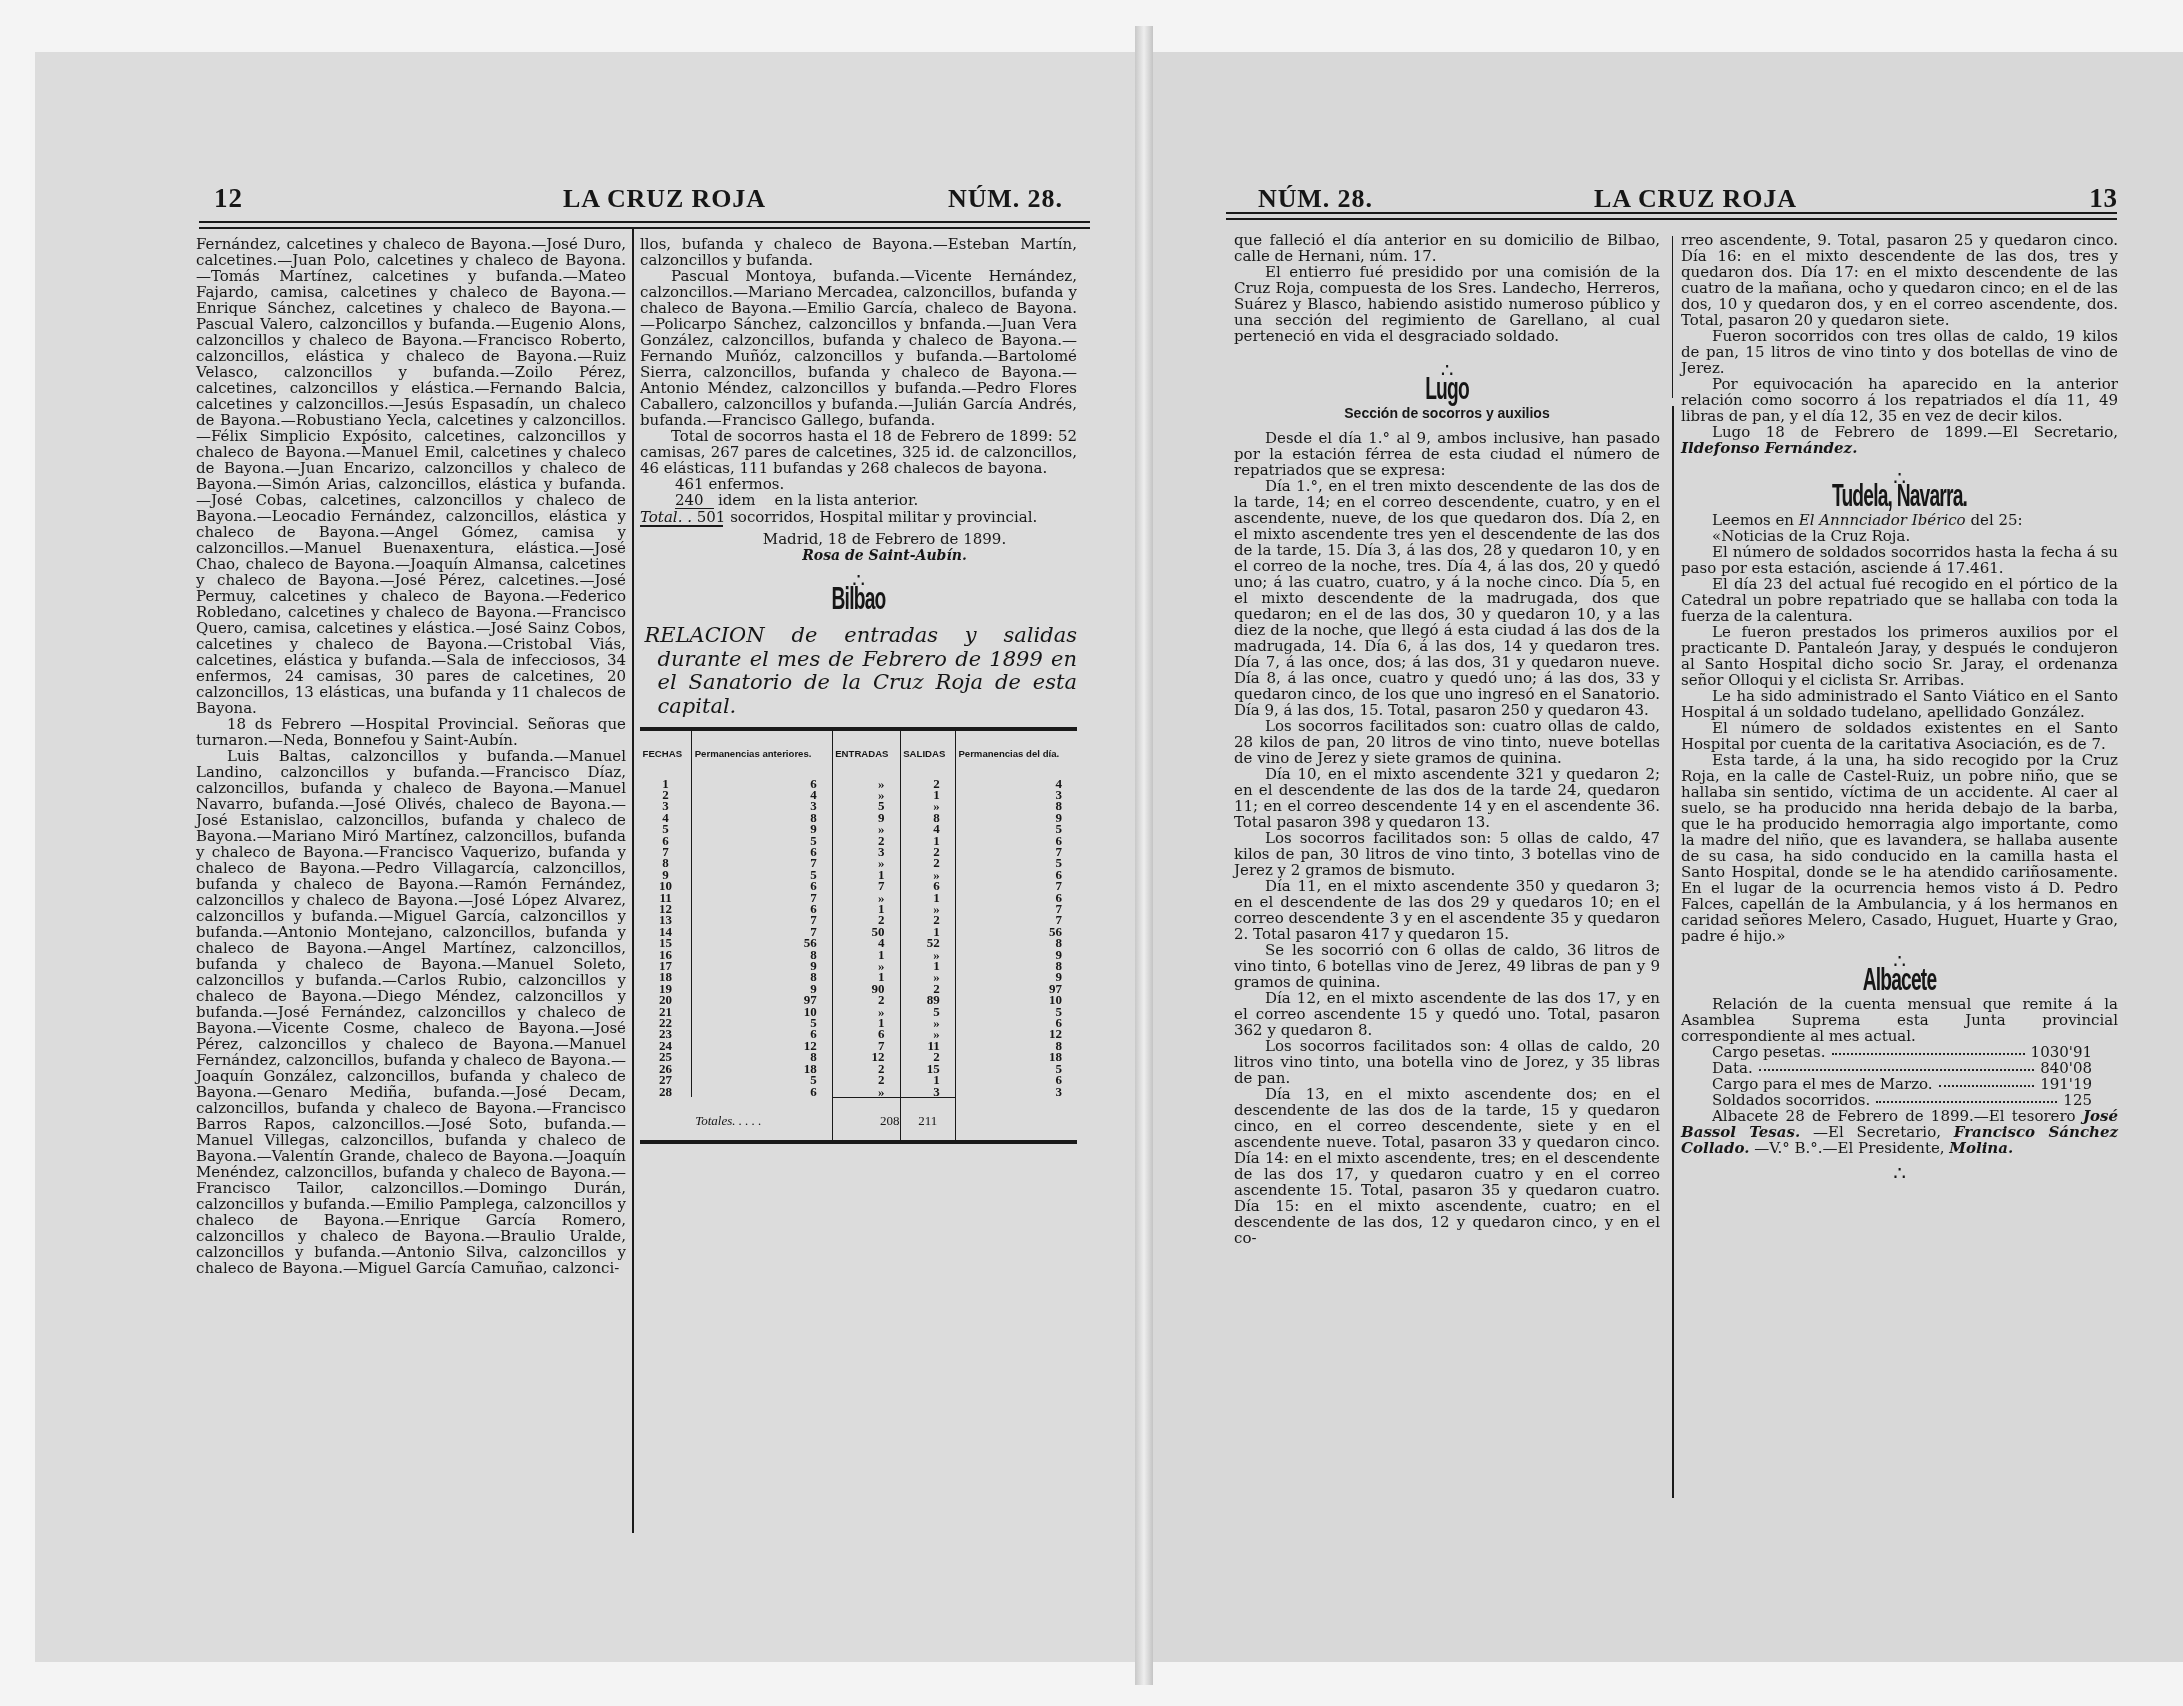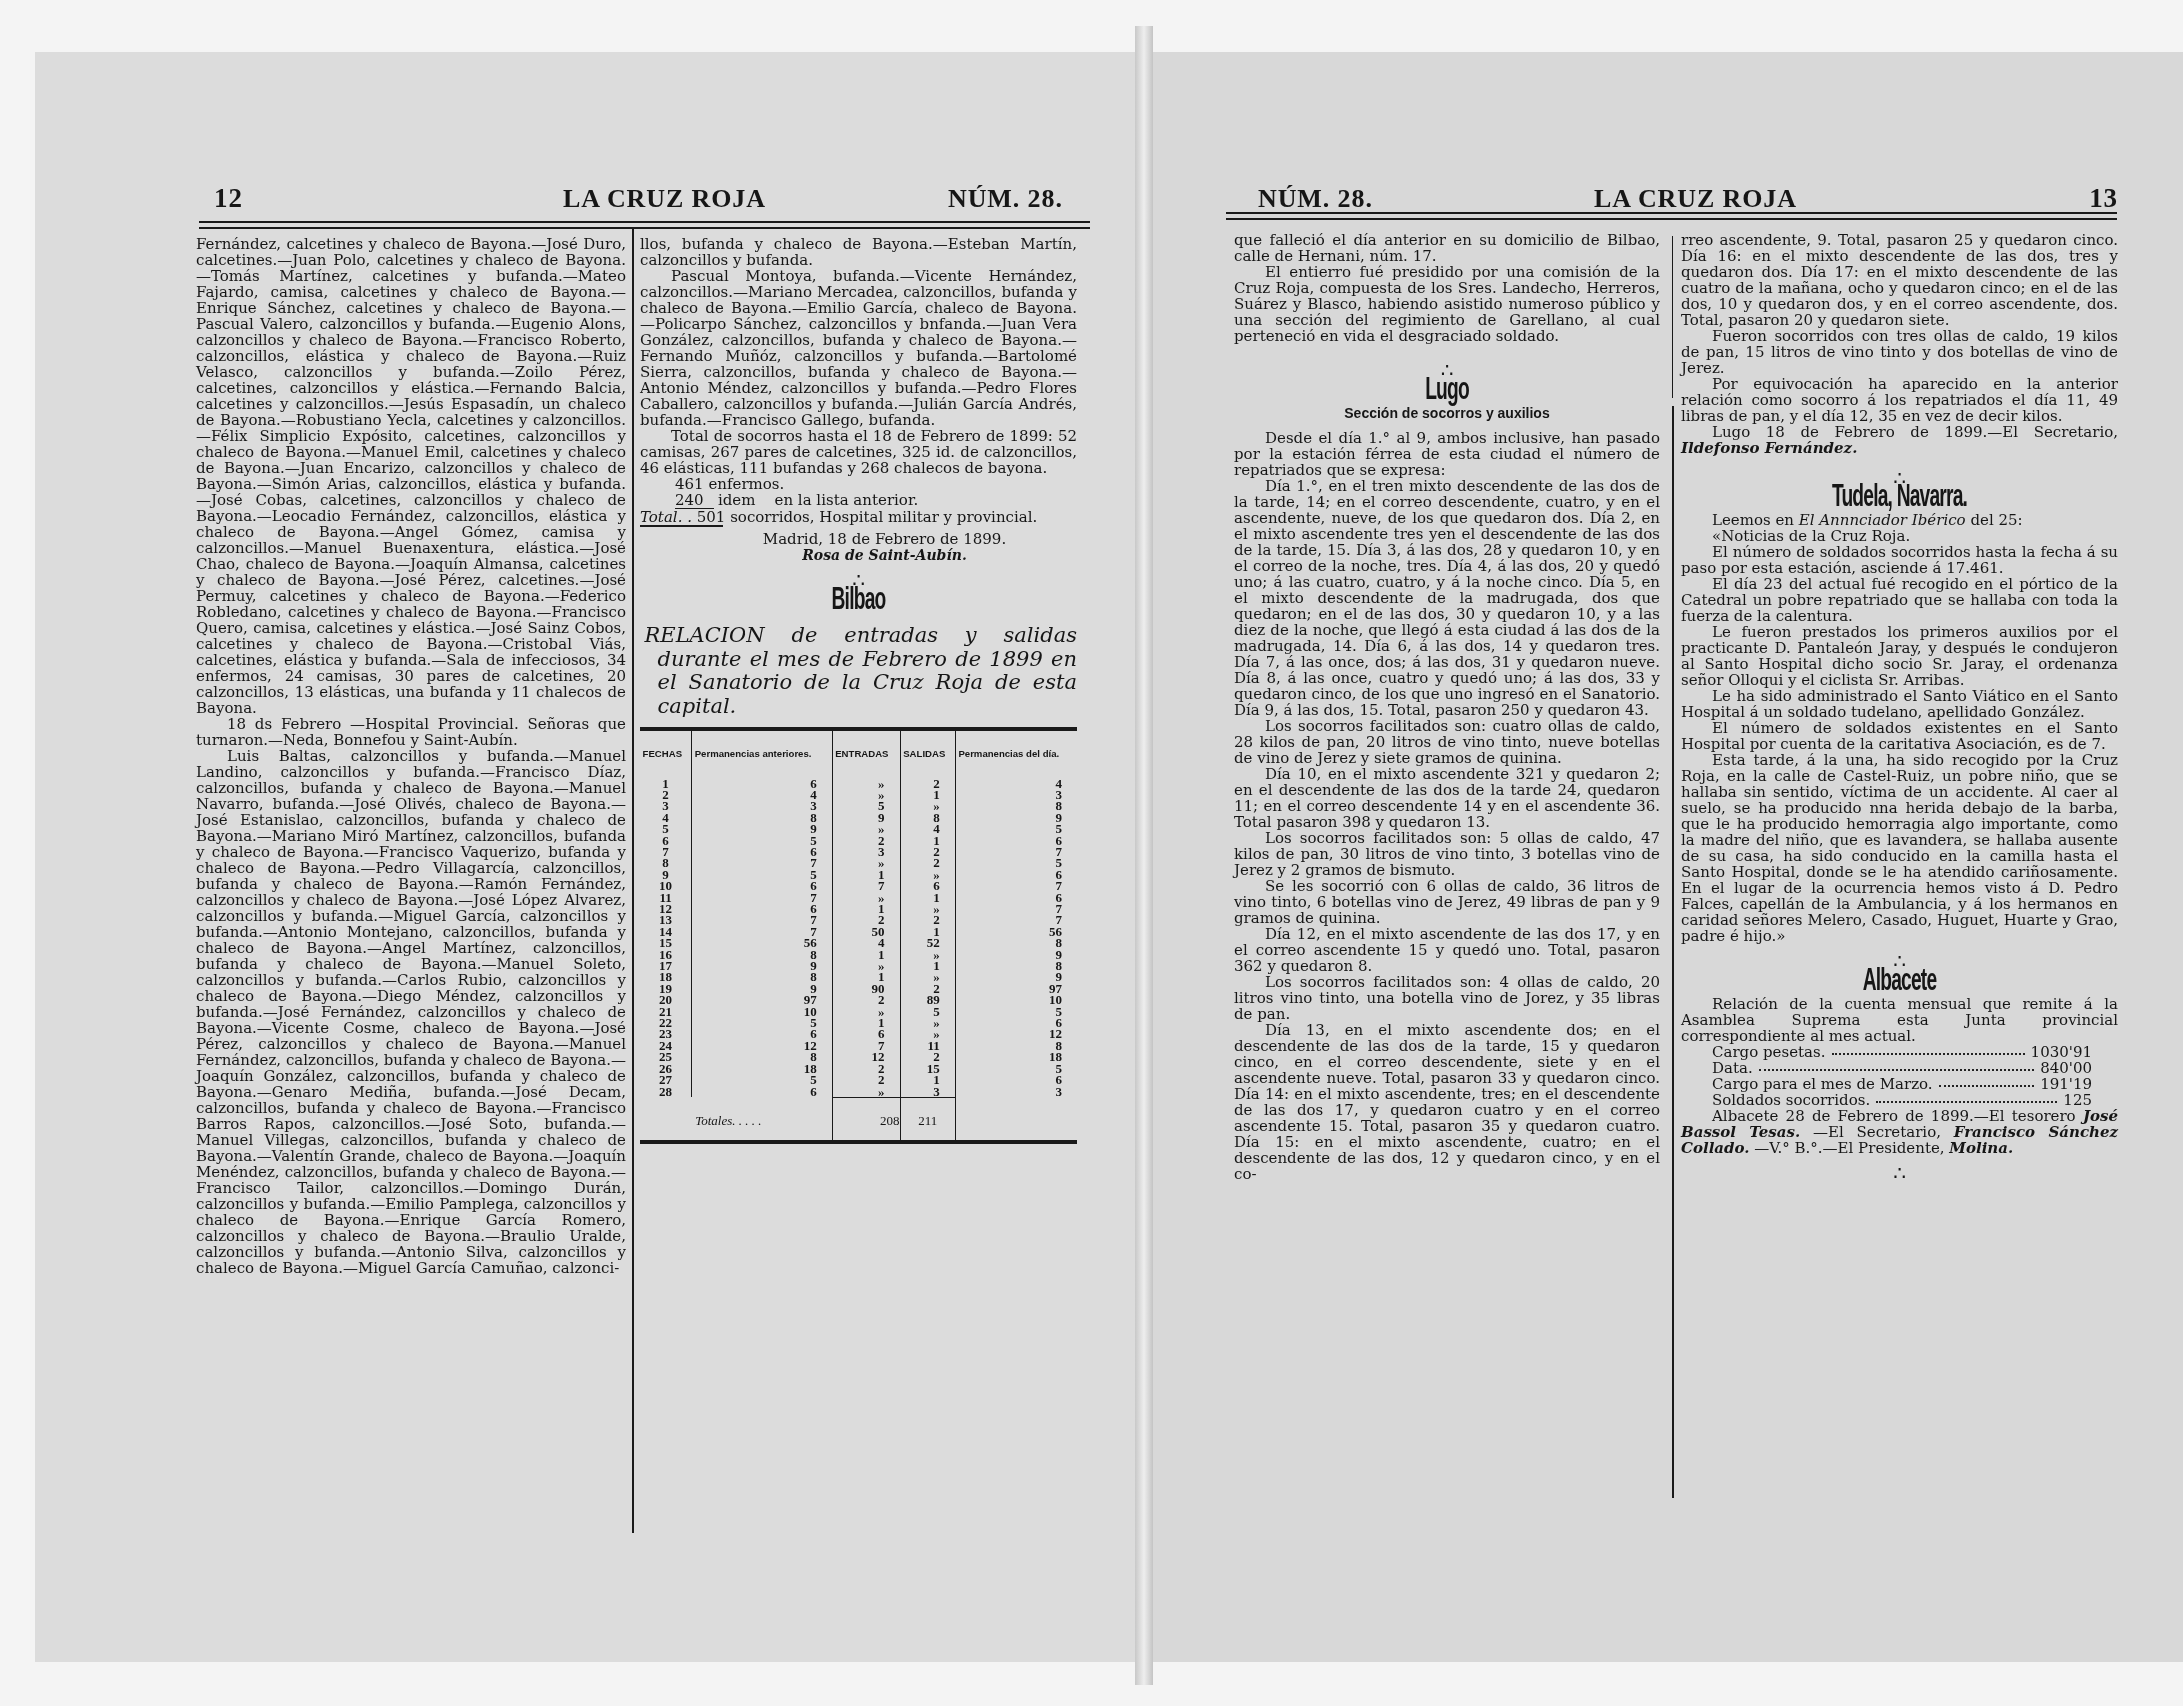--- a/index.html
+++ b/index.html
@@ -298,20 +298,21 @@
   <p>que falleció el día anterior en su domicilio de Bilbao, calle de Hernani, núm. 17.</p>
   <p class="ind">El entierro fué presidido por una comisión de la Cruz Roja, compuesta de los Sres. Landecho, Herreros, Suárez y Blasco, habiendo asistido numeroso público y una sección del regimiento de Garellano, al cual perteneció en vida el desgraciado soldado.</p>
   <div class="stars" style="font-size:20px;margin-top:22px;">∴</div>
   <div class="sect-title">Lugo</div>
   <div class="sect-sub">Sección de socorros y auxilios</div>
   <p class="ind">Desde el día 1.° al 9, ambos inclusive, han pasado por la estación férrea de esta ciudad el número de repatriados que se expresa:</p>
   <p class="ind">Día 1.°, en el tren mixto descendente de las dos de la tarde, 14; en el correo descendente, cuatro, y en el ascendente, nueve, de los que quedaron dos. Día 2, en el mixto ascendente tres yen el descendente de las dos de la tarde, 15. Día 3, á las dos, 28 y quedaron 10, y en el correo de la noche, tres. Día 4, á las dos, 20 y quedó uno; á las cuatro, cuatro, y á la noche cinco. Día 5, en el mixto descendente de la madrugada, dos que quedaron; en el de las dos, 30 y quedaron 10, y a las diez de la noche, que llegó á esta ciudad á las dos de la madrugada, 14. Día 6, á las dos, 14 y quedaron tres. Día 7, á las once, dos; á las dos, 31 y quedaron nueve. Día 8, á las once, cuatro y quedó uno; á las dos, 33 y quedaron cinco, de los que uno ingresó en el Sanatorio. Día 9, á las dos, 15. Total, pasaron 250 y quedaron 43.</p>
   <p class="ind">Los socorros facilitados son: cuatro ollas de caldo, 28 kilos de pan, 20 litros de vino tinto, nueve botellas de vino de Jerez y siete gramos de quinina.</p>
   <p class="ind">Día 10, en el mixto ascendente 321 y quedaron 2; en el descendente de las dos de la tarde 24, quedaron 11; en el correo descendente 14 y en el ascendente 36. Total pasaron 398 y quedaron 13.</p>
   <p class="ind">Los socorros facilitados son: 5 ollas de caldo, 47 kilos de pan, 30 litros de vino tinto, 3 botellas vino de Jerez y 2 gramos de bismuto.</p>
+  <p class="ind">Día 11, en el mixto ascendente 350 y quedaron 3; en el descendente de las dos 29 y quedaros 10; en el correo descendente 3 y en el ascendente 35 y quedaron 2. Total pasaron 417 y quedaron 15.</p>
   <p class="ind">Se les socorrió con 6 ollas de caldo, 36 litros de vino tinto, 6 botellas vino de Jerez, 49 libras de pan y 9 gramos de quinina.</p>
   <p class="ind">Día 12, en el mixto ascendente de las dos 17, y en el correo ascendente 15 y quedó uno. Total, pasaron 362 y quedaron 8.</p>
   <p class="ind">Los socorros facilitados son: 4 ollas de caldo, 20 litros vino tinto, una botella vino de Jorez, y 35 libras de pan.</p>
   <p class="ind">Día 13, en el mixto ascendente dos; en el descendente de las dos de la tarde, 15 y quedaron cinco, en el correo descendente, siete y en el ascendente nueve. Total, pasaron 33 y quedaron cinco. Día 14: en el mixto ascendente, tres; en el descendente de las dos 17, y quedaron cuatro y en el correo ascendente 15. Total, pasaron 35 y quedaron cuatro. Día 15: en el mixto ascendente, cuatro; en el descendente de las dos, 12 y quedaron cinco, y en el co-</p>
 </div>
 
 <div class="vline" style="left:1672px;top:236px;height:162px;width:1.3px;"></div>
 <div class="vline" style="left:1672px;top:406px;height:1092px;"></div>
 
 <div class="col" style="left:1681px;top:232px;width:437px;">
@@ -334,21 +335,21 @@
   <p class="ind">Relación de la cuenta mensual que remite á la Asamblea Suprema esta Junta provincial correspondiente al mes actual.</p>
   <div id="ledger" style="padding-left:31px;padding-right:26px;">
       <div class="ledger">
         <span>Cargo pesetas.</span>
         <span class="dots"></span>
         <span>1030'91</span>
       </div>
       <div class="ledger">
         <span>Data.</span>
         <span class="dots"></span>
-        <span>840'00</span>
+        <span>840'08</span>
       </div>
       <div class="ledger">
         <span>Cargo para el mes de Marzo.</span>
         <span class="dots"></span>
         <span>191'19</span>
       </div>
       <div class="ledger">
         <span>Soldados socorridos.</span>
         <span class="dots"></span>
         <span>125</span>

